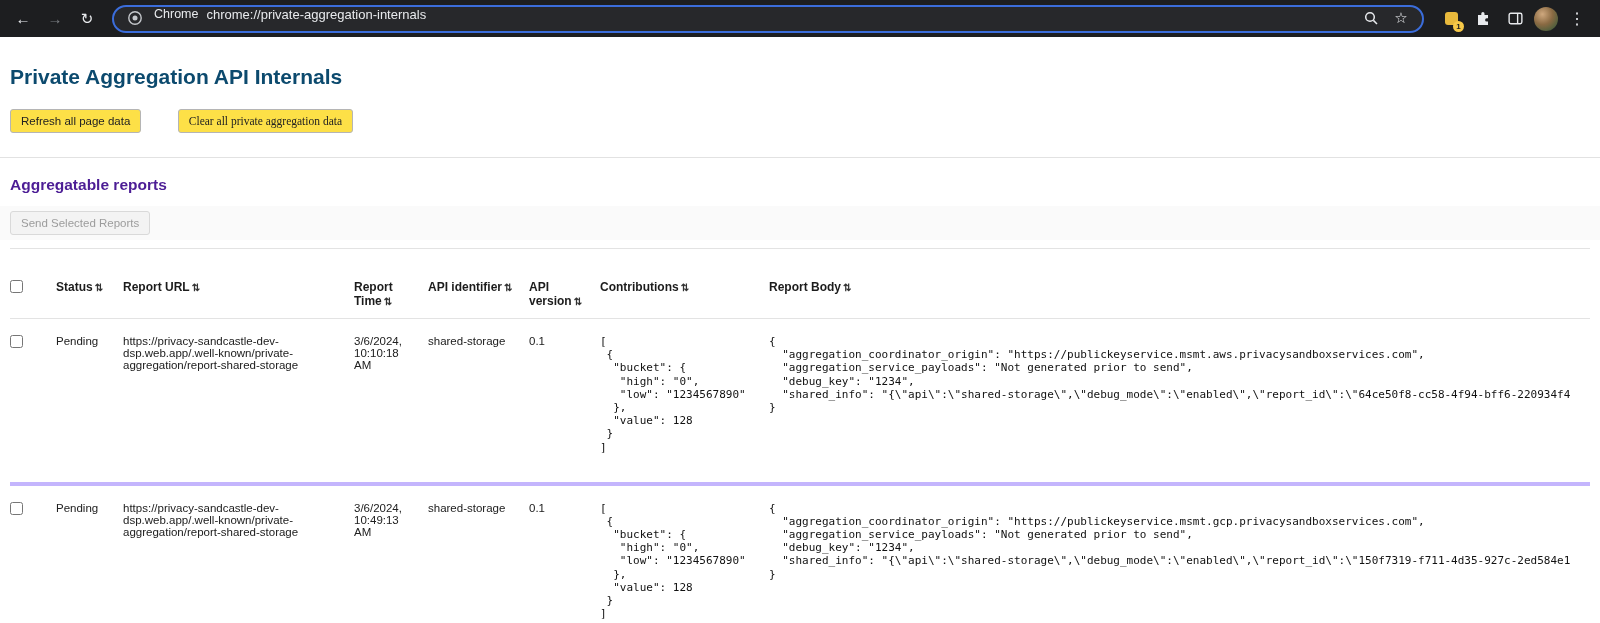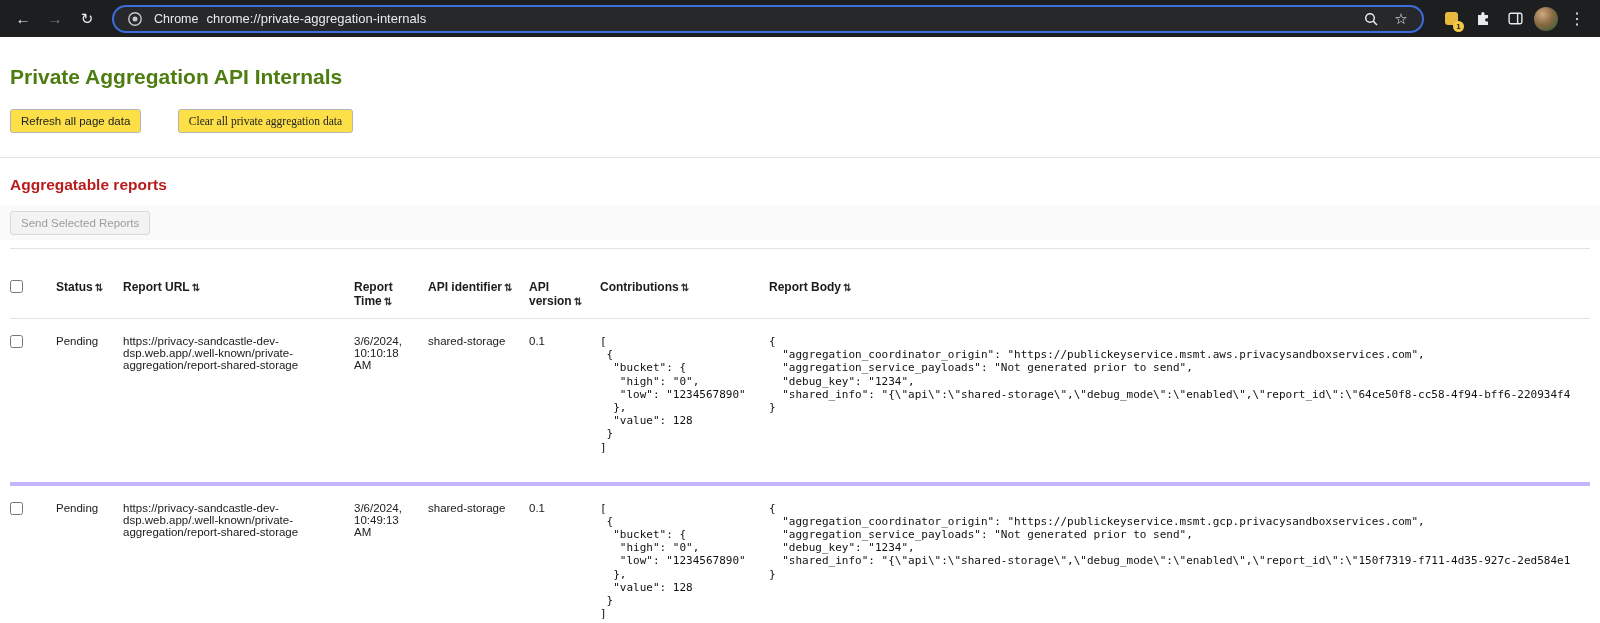--- a/index.html
+++ b/index.html
@@ -21,21 +21,21 @@
     width: 26px; height: 26px; flex: 0 0 auto;
     display: flex; align-items: center; justify-content: center;
     color: #e8eaed; font-size: 15px; border-radius: 50%;
     cursor: pointer; user-select: none;
   }
   .nav-btn.disabled { color: #7a7d82; }
   .omnibox {
     flex: 1 1 auto; height: 28px; margin: 0 8px 0 6px;
     background: #27282b;
     border: 2px solid #3b6ddb; border-radius: 14px;
-    display: flex; align-items: center;
+    display: flex; 
     padding: 0 10px; gap: 8px; min-width: 0;
   }
   .omnibox .chip-label { color: #e8eaed; font-size: 12.5px; }
   .omnibox .url { color: #e8eaed; font-size: 13px; margin-left: 0; white-space: nowrap; overflow: hidden; }
   .omnibox .spacer { flex: 1 1 auto; }
   .ob-icon { display: flex; align-items: center; justify-content: center; width: 22px; height: 22px; flex: 0 0 auto; cursor: pointer; }
   .star-glyph { color: #e8eaed; font-size: 15px; line-height: 1; }
   .tb-icon { width: 26px; height: 26px; display: flex; align-items: center; justify-content: center; flex: 0 0 auto; position: relative; cursor: pointer; }
   .ext-square { width: 13px; height: 13px; background: #e8b93c; border-radius: 3px; }
   .badge {
@@ -49,33 +49,33 @@
   .avatar {
     width: 24px; height: 24px; border-radius: 50%;
     background: radial-gradient(circle at 35% 30%, #cfa87e 0%, #8a6a43 45%, #4b5e3c 80%, #33452b 100%);
     flex: 0 0 auto; cursor: pointer;
   }
   .dots { color: #e8eaed; font-size: 16px; }
 
   
   .page { padding: 0 10px; }
   h1.page-title {
-    font-size: 21px; font-weight: 700; color: #4d7c0f;
+    font-size: 21px; font-weight: 700; color: #0c4a6e;
     margin: 28px 0 20px 0;
   }
   .btn {
     font-family: "Liberation Sans", sans-serif;
     font-size: 11.5px; color: #222;
     background: #fde047; border: 1px solid #b5b5b5; border-radius: 3px;
     padding: 5px 10px; cursor: pointer;
   }
   .btn + .btn { margin-left: 32px; font-family: Liberation Serif, serif; }
   .btn:disabled { color: #9c9c9c; background: #f3f3f3; border-color: #d9d9d9; cursor: default; }
   .page-divider { border: none; border-top: 1px solid #e2e2e2; margin: 24px -10px 0 -10px; }
-  h2.section-title { font-size: 15.5px; font-weight: 700; color: #b91c1c; margin: 18px 0 12px 0; }
+  h2.section-title { font-size: 15.5px; font-weight: 700; color: #4c1d95; margin: 18px 0 12px 0; }
   .send-bar { background: #fafafa; margin: 0 -10px; padding: 5px 10px; }
 
   
   table.reports {
     width: 100%; border-collapse: collapse; table-layout: fixed;
     margin-top: 8px; font-size: 11.5px;
   }
   table.reports th {
     text-align: left; font-weight: 700; font-size: 12px; color: #1c1c1c;
     vertical-align: top;

